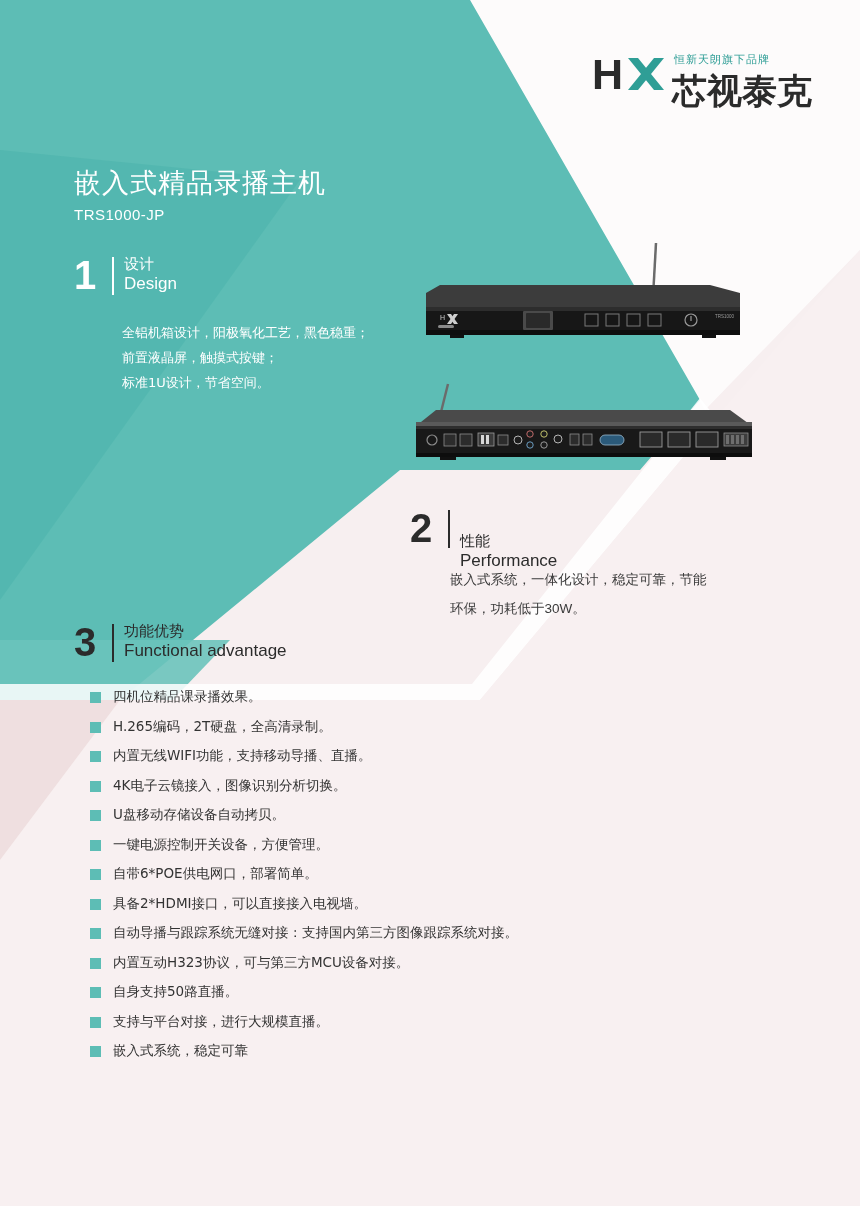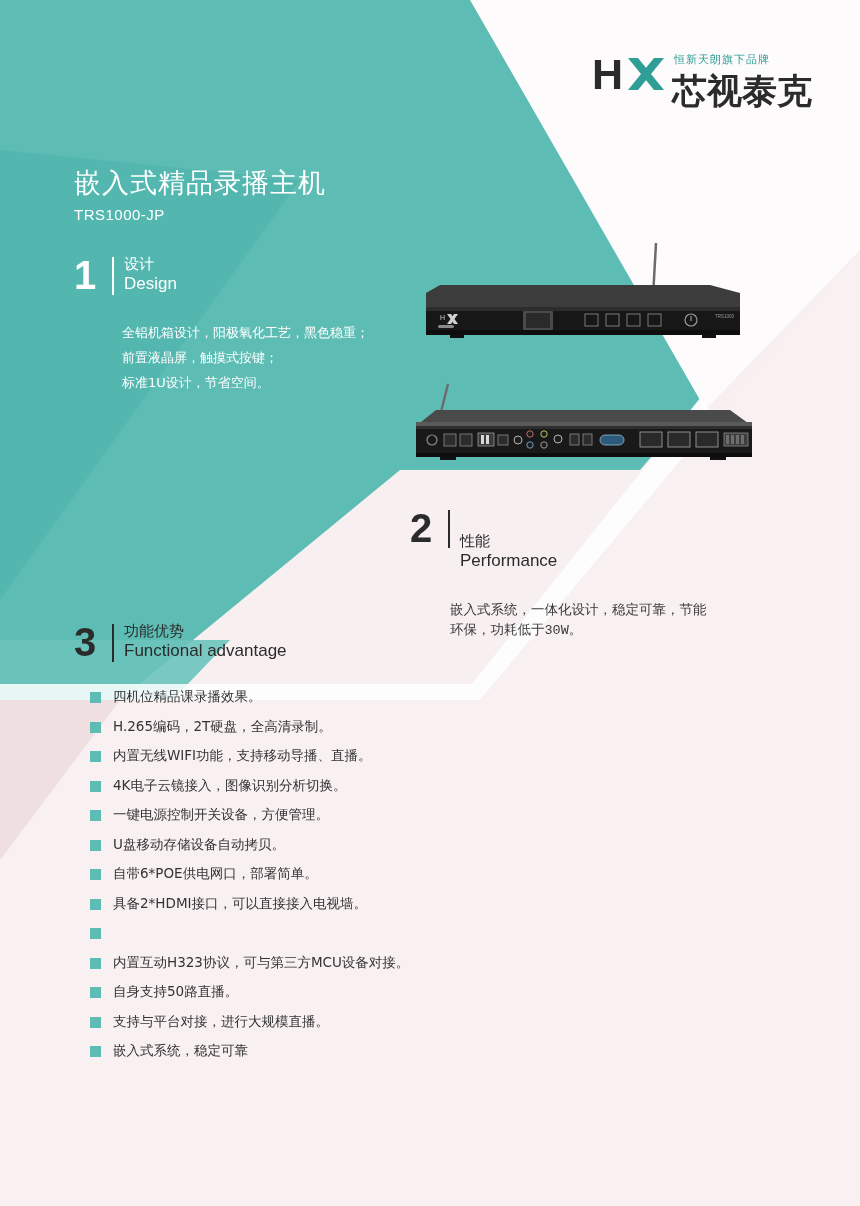--- a/index.html
+++ b/index.html
@@ -112,24 +112,23 @@
   }
 
   
   #sec2 { left: 410px; top: 508px; }
   #sec2 .num { color: #2b2b2b; }
   #sec2 .bar { background: #2b2b2b; }
   #sec2 .cn, #sec2 .en { color: #2b2b2b; margin-top: 24px; }
   #sec2-body {
     position: absolute; left: 450px; top: 565px;
     width: 300px;
-    font-size: 13.5px; line-height: 20px;
+    font-size: 13.5px; line-height: 29px;
     color: #3a3a3a;
-    font-family: Liberation Mono, monospace;
-    margin-top: 36px;
+    font-family: Liberation Sans, sans-serif;
   }
 
   
   #sec3 { left: 74px; top: 622px; }
   #sec3 .num { color: #2b2b2b; }
   #sec3 .bar { background: #2b2b2b; }
   #sec3 .cn, #sec3 .en { color: #2b2b2b; }
 
   
   #features {
@@ -325,36 +324,37 @@
     <div class="feat">
         <span class="dot"></span>
         <span class="txt">内置无线WIFI功能，支持移动导播、直播。</span>
       </div>
     <div class="feat">
         <span class="dot"></span>
         <span class="txt">4K电子云镜接入，图像识别分析切换。</span>
       </div>
     <div class="feat">
         <span class="dot"></span>
+        <span class="txt">U盘移动存储设备自动拷贝。</span>
+      </div>
+    <div class="feat">
+        <span class="dot"></span>
         <span class="txt">一键电源控制开关设备，方便管理。</span>
       </div>
     <div class="feat">
         <span class="dot"></span>
-        <span class="txt">U盘移动存储设备自动拷贝。</span>
-      </div>
-    <div class="feat">
-        <span class="dot"></span>
         <span class="txt">自带6*POE供电网口，部署简单。</span>
       </div>
     <div class="feat">
         <span class="dot"></span>
         <span class="txt">具备2*HDMI接口，可以直接接入电视墙。</span>
       </div>
     <div class="feat">
         <span class="dot"></span>
+        <span class="txt">自动导播与跟踪系统无缝对接：支持国内第三方图像跟踪系统对接。</span>
       </div>
     <div class="feat">
         <span class="dot"></span>
         <span class="txt">内置互动H323协议，可与第三方MCU设备对接。</span>
       </div>
     <div class="feat">
         <span class="dot"></span>
         <span class="txt">自身支持50路直播。</span>
       </div>
     <div class="feat">

